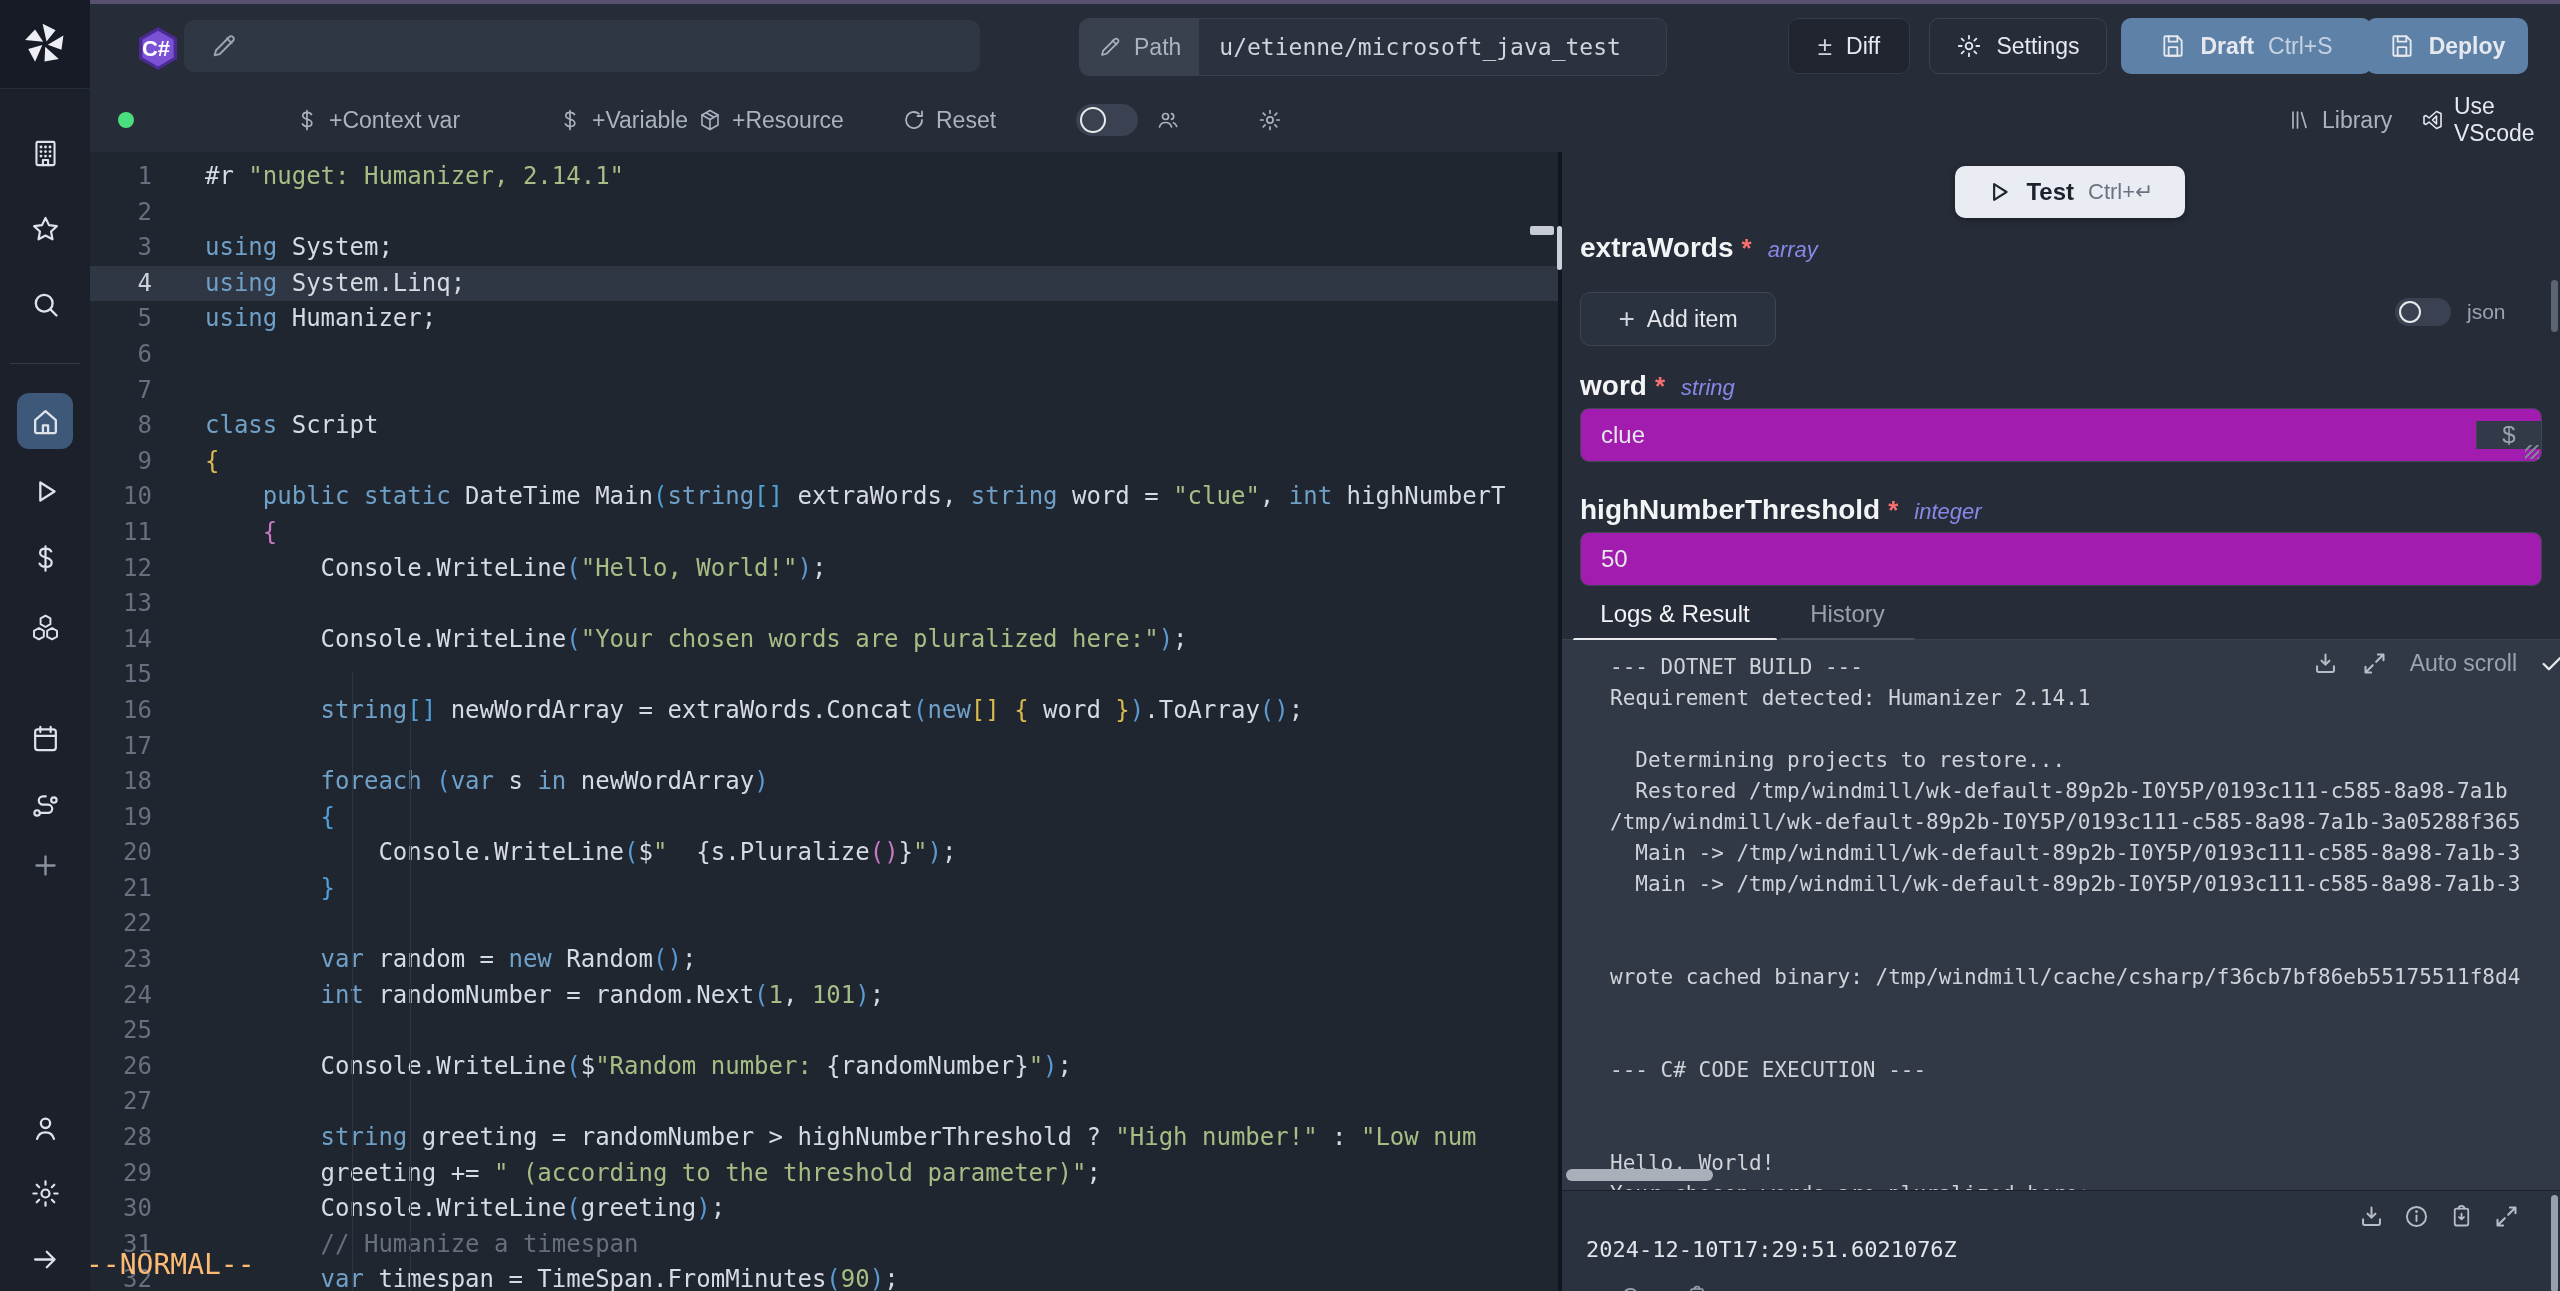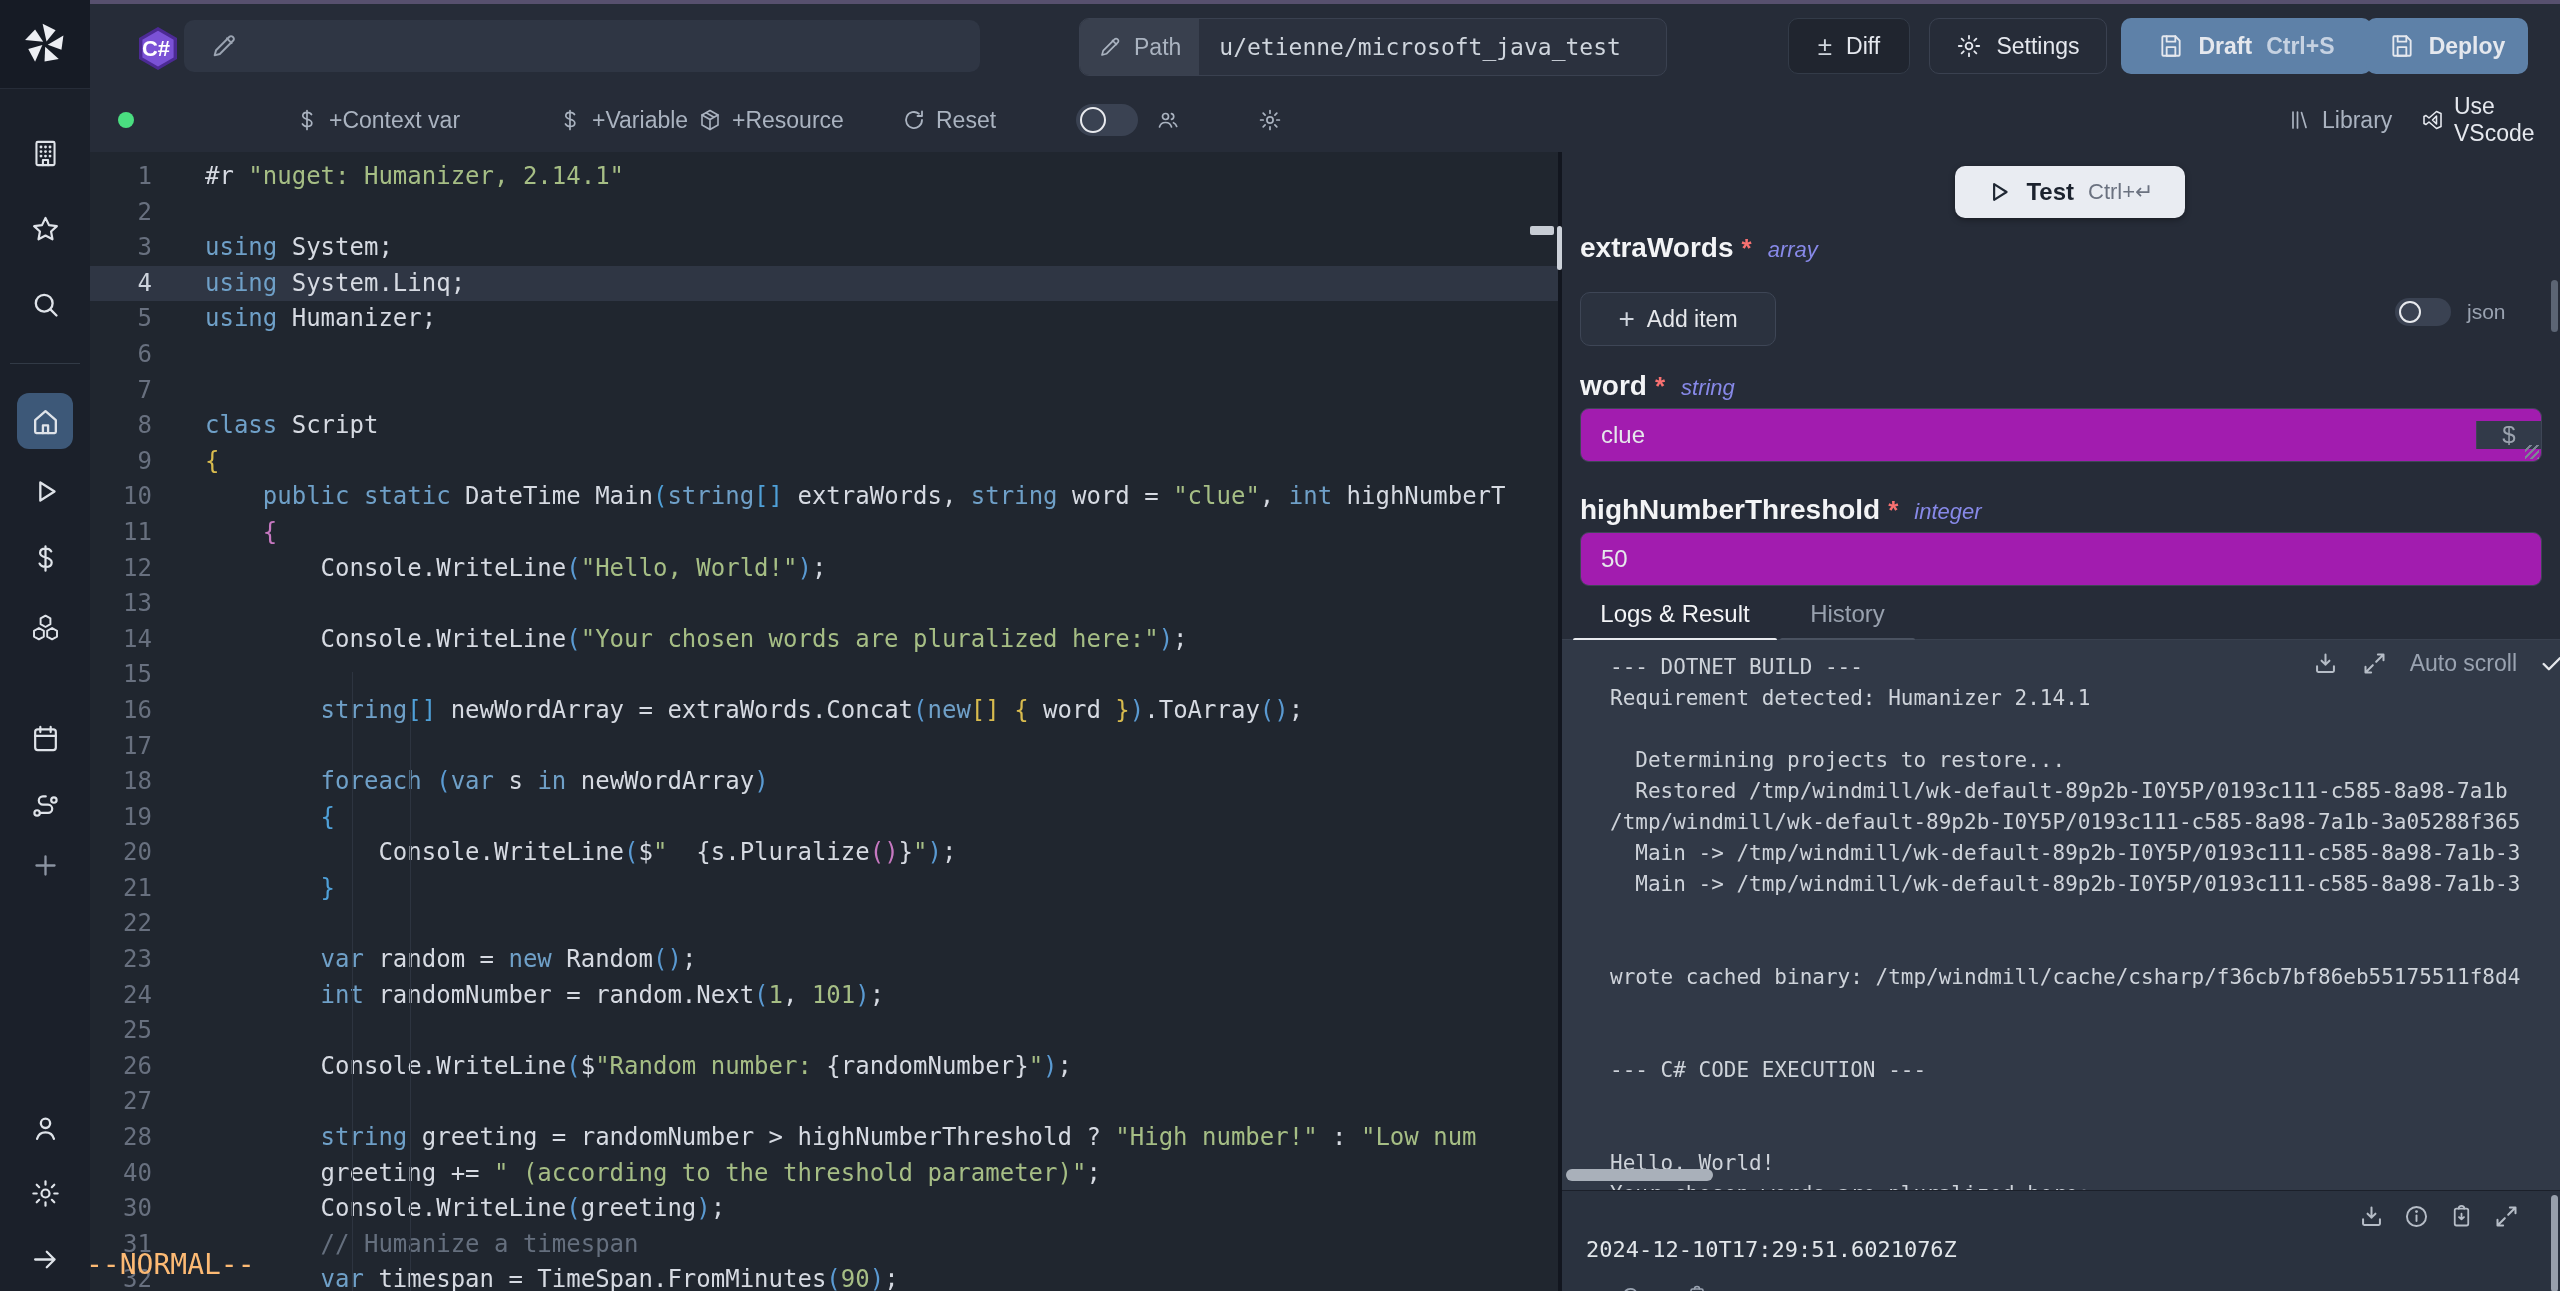--- a/index.html
+++ b/index.html
@@ -30,21 +30,21 @@
   .pathbox .chip{display:flex;align-items:center;gap:12px;background:#39404e;height:100%;
                  padding:0 18px;color:#aab3c0;font-size:23px;}
   .pathbox .chip svg{width:24px;height:24px;}
   .pathbox .val{font-family:"DejaVu Sans Mono",monospace;font-size:23px;color:#cfd5dd;padding:0 20px;}
   .hbtn{position:absolute;top:14px;height:56px;border-radius:10px;display:flex;align-items:center;
         justify-content:center;gap:14px;font-size:23px;color:#e5e8ee;box-sizing:border-box;cursor:pointer;}
   .hbtn svg{width:26px;height:26px;}
   .btn-diff{left:1698px;width:122px;background:#20252f;border:1px solid #333b48;}
   .btn-settings{left:1839px;width:178px;border:1px solid #3a4150;}
   .btn-draft{left:2031px;width:251px;background:#5e81a8;font-weight:bold;}
-  .btn-draft .kbd{font-weight:bold;color:#c6d2e2;}
+  .btn-draft .kbd{font-weight:normal;color:#c6d2e2;}
   .btn-deploy{left:2276px;width:162px;background:#5e81a8;font-weight:bold;}
   .plusminus{font-size:26px;color:#cfd5dd;}
   
   .toolbar{position:absolute;left:90px;top:88px;width:2470px;height:64px;background:#262c38;
            border-bottom:1px solid #161b23;}
   .tb-item{position:absolute;top:0;height:64px;display:flex;align-items:center;gap:10px;
            color:#aab3c0;font-size:23px;cursor:pointer;}
   .tb-item svg{width:24px;height:24px;}
   .dot{position:absolute;left:28px;top:24px;width:16px;height:16px;border-radius:50%;background:#4ade80;}
   .toggle{width:62px;height:32px;border-radius:16px;background:#3a4252;position:relative;cursor:pointer;}
@@ -423,21 +423,21 @@
         <div class="cl"><span class="ln">19</span><span class="code"><span class="tk-d">        </span><span class="tk-bb">{</span></span></div>
         <div class="cl"><span class="ln">20</span><span class="code"><span class="tk-d">            Console.WriteLine</span><span class="tk-pb">(</span><span class="tk-d">$</span><span class="tk-s">"</span><span class="tk-d">  {</span><span class="tk-d">s.Pluralize</span><span class="tk-bp">()</span><span class="tk-d">}</span><span class="tk-s">"</span><span class="tk-pb">)</span><span class="tk-d">;</span></span></div>
         <div class="cl"><span class="ln">21</span><span class="code"><span class="tk-d">        </span><span class="tk-bb">}</span></span></div>
         <div class="cl"><span class="ln">22</span><span class="code"></span></div>
         <div class="cl"><span class="ln">23</span><span class="code"><span class="tk-d">        </span><span class="tk-k">var</span><span class="tk-d"> random = </span><span class="tk-k">new</span><span class="tk-d"> Random</span><span class="tk-pb">()</span><span class="tk-d">;</span></span></div>
         <div class="cl"><span class="ln">24</span><span class="code"><span class="tk-d">        </span><span class="tk-k">int</span><span class="tk-d"> randomNumber = random.Next</span><span class="tk-pb">(</span><span class="tk-n">1</span><span class="tk-d">, </span><span class="tk-n">101</span><span class="tk-pb">)</span><span class="tk-d">;</span></span></div>
         <div class="cl"><span class="ln">25</span><span class="code"></span></div>
         <div class="cl"><span class="ln">26</span><span class="code"><span class="tk-d">        Console.WriteLine</span><span class="tk-pb">(</span><span class="tk-d">$</span><span class="tk-s">"Random number: </span><span class="tk-d">{randomNumber}</span><span class="tk-s">"</span><span class="tk-pb">)</span><span class="tk-d">;</span></span></div>
         <div class="cl"><span class="ln">27</span><span class="code"></span></div>
         <div class="cl"><span class="ln">28</span><span class="code"><span class="tk-d">        </span><span class="tk-k">string</span><span class="tk-d"> greeting = randomNumber &gt; highNumberThreshold ? </span><span class="tk-s">"High number!"</span><span class="tk-d"> : </span><span class="tk-s">"Low num</span></span></div>
-        <div class="cl"><span class="ln">40</span><span class="code"><span class="tk-d">        greeting += </span><span class="tk-s">" (according to the threshold parameter)"</span><span class="tk-d">;</span></span></div>
+        <div class="cl"><span class="ln">29</span><span class="code"><span class="tk-d">        greeting += </span><span class="tk-s">" (according to the threshold parameter)"</span><span class="tk-d">;</span></span></div>
         <div class="cl"><span class="ln">30</span><span class="code"><span class="tk-d">        Console.WriteLine</span><span class="tk-pb">(</span><span class="tk-d">greeting</span><span class="tk-pb">)</span><span class="tk-d">;</span></span></div>
         <div class="cl"><span class="ln">31</span><span class="code"><span class="tk-d">        </span><span class="tk-c">// Humanize a timespan</span></span></div>
         <div class="cl"><span class="ln">32</span><span class="code"><span class="tk-d">        </span><span class="tk-k">var</span><span class="tk-d"> timespan = TimeSpan.FromMinutes</span><span class="tk-pb">(</span><span class="tk-n">90</span><span class="tk-pb">)</span><span class="tk-d">;</span></span></div>
       </div>
     <div class="guide" style="left:262px"></div>
     <div class="guide" style="left:320px;top:560px"></div>
     <div class="ovr-dash"></div>
     <div class="vim">--NORMAL--</div>
   </div>
 

